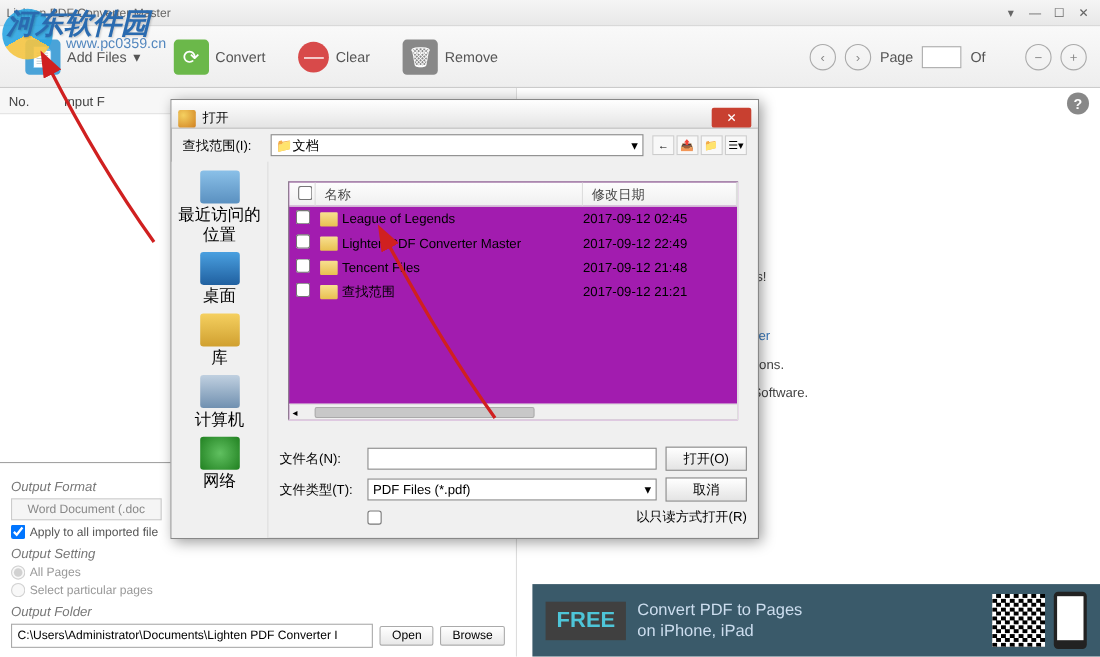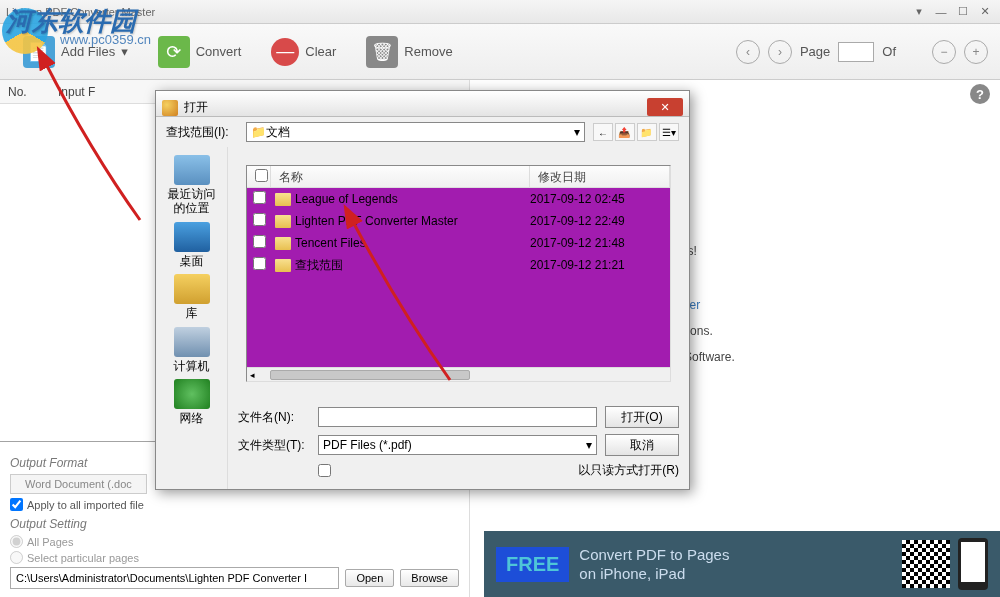--- a/index.html
+++ b/index.html
@@ -44,37 +44,37 @@
 
 .welcome h3 { font-size: 14px; color: #444; font-weight: normal; }
 .welcome h1 { font-size: 22px; color: #333; margin: 6px 0; }
 .welcome p { font-size: 12px; color: #444; margin: 8px 0; line-height: 1.5;}
 .welcome h2 { font-size: 16px; color: #333; margin: 10px 0 4px; }
 .link { color: #3a7abd; }
 .help-icon { position: absolute; top: 4px; right: 10px; width: 20px; height: 20px; border-radius: 50%; background: #888; color: #fff; display: flex; align-items: center; justify-content: center; font-size: 13px; font-weight: bold; cursor: pointer;}
 .pdf-logo { width: 90px; height: 90px; margin: 4px 0; background: linear-gradient(135deg, #c82020 50%, #e8c020 50%); transform: rotate(-10deg); display: flex; align-items: center; justify-content: center; color: #fff; font-weight: bold; font-size: 11px; border-radius: 4px; flex-direction: column;}
 
 .banner { position: absolute; bottom: 0; right: 0; width: 516px; height: 66px; background: #3a5a6a; display: flex; align-items: center; padding: 0 12px; color: #fff; }
-.banner-free { background: #1d4ed8; color: #4ec5d8; font-size: 20px; font-weight: bold; padding: 6px 10px; margin-right: 10px;}
+.banner-free { background: #404040; color: #4ec5d8; font-size: 20px; font-weight: bold; padding: 6px 10px; margin-right: 10px;}
 .banner-text { font-size: 15px; line-height: 1.3; color: #cde; flex: 1;}
 .qr { width: 48px; height: 48px; background: #fff; margin: 0 8px; background-image: repeating-conic-gradient(#000 0 25%, #fff 0 50%); background-size: 8px 8px;}
 .phone { width: 30px; height: 52px; background: #222; border-radius: 4px; position: relative;}
 .phone::after { content:""; position:absolute; inset: 4px 3px 8px; background:#fff;}
 
 
 .dialog { position: absolute; top: 90px; left: 155px; width: 535px; height: 400px; background: #f0f0f0; border: 1px solid #888; box-shadow: 3px 3px 12px rgba(0,0,0,.4); z-index: 100; display: flex; flex-direction: column;}
 .dlg-title { height: 26px; background: linear-gradient(#fff,#e4e4e4); border-bottom: 1px solid #bbb; display: flex; align-items: flex-end; padding: 0 6px; font-size: 12px;}
 .dlg-title-icon { width: 16px; height: 16px; margin-right: 6px; background: radial-gradient(circle at 30% 30%, #f5d060, #d08020); border-radius: 2px;}
 .dlg-close { margin-left: auto; width: 36px; height: 18px; background: #c84030; color: #fff; display: flex; align-items: center; justify-content: center; font-size: 11px; cursor: pointer; border-radius: 2px;}
 .dlg-nav { height: 30px; display: flex; align-items: center; padding: 4px 10px; gap: 8px; font-size: 12px;}
 .dlg-combo { flex: 1; height: 20px; border: 1px solid #888; background: #fff; font-size: 12px; padding: 0 4px; display:flex; align-items:center;}
 .dlg-nav-icons { display: flex; gap: 2px;}
 .dlg-nav-icons span { width: 20px; height: 18px; border: 1px solid #ccc; background: #f8f8f8; display:flex; align-items:center; justify-content:center; font-size:10px; cursor:pointer;}
 .dlg-body { flex: 1; display: flex; }
-.dlg-sidebar { width: 72px; background: #f0f0f0; border-right: 1px solid #ddd; padding: 6px 4px; display: flex; flex-direction: column; align-items: center; gap: 2px; font-size: 12px; text-align: center;}
+.dlg-sidebar { width: 88px; background: #f0f0f0; border-right: 1px solid #ddd; padding: 6px 4px; display: flex; flex-direction: column; align-items: center; gap: 2px; font-size: 15px; text-align: center;}
 .sb-item { display: flex; flex-direction: column; align-items: center; padding: 2px; cursor: pointer; line-height: 1.2;}
 .sb-icon { width: 36px; height: 30px; margin-bottom: 2px; border-radius: 3px;}
 .sb-recent { background: linear-gradient(#8ac0e8,#5a90c0);}
 .sb-desktop { background: linear-gradient(#4aa0e0,#2060a0);}
 .sb-lib { background: linear-gradient(#f5d060,#d0a030);}
 .sb-computer { background: linear-gradient(#c0d0e0,#7090b0);}
 .sb-network { background: radial-gradient(circle,#60c060,#208020);}
 
 .dlg-filelist { flex: 1; background: #a21caf; border: 1px inset #ddd; margin: 18px; display: flex; flex-direction: column;}
 .fl-header { height: 22px; background: linear-gradient(#fdfdfd,#f0f0f0); border-bottom: 1px solid #ddd; display: flex; font-size: 12px; color: #444;}
@@ -166,20 +166,21 @@
       <div class="section-label">Output Setting</div>
       <div class="radio-row">
           <input type="radio" checked="" disabled="" style="">
           <span>All Pages</span>
         </div>
       <div class="radio-row">
           <input type="radio" disabled="" style="">
           <span>Select particular pages</span>
         </div>
 
+      <div class="section-label">Output Folder</div>
       <div class="output-row">
         <input class="output-input" value="C:\Users\Administrator\Documents\Lighten PDF Converter I" style="">
         <button class="small-btn">Open</button>
         <button class="small-btn">Browse</button>
       </div>
     </div>
   </div>
 
   <div class="right-panel">
     <div class="help-icon">?</div>

